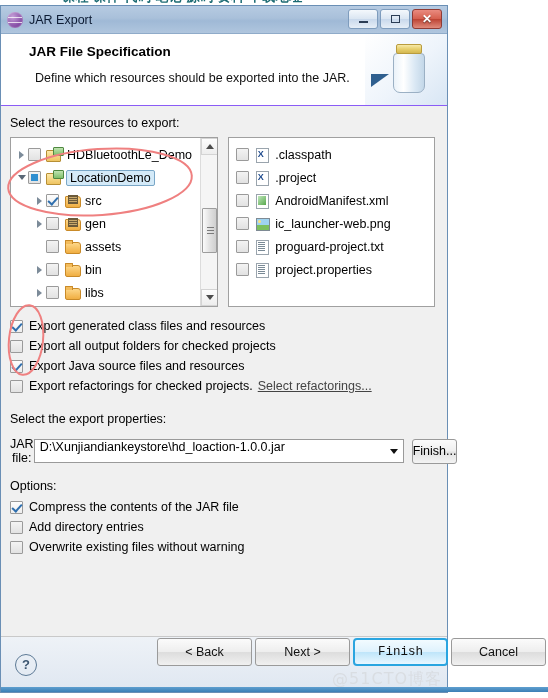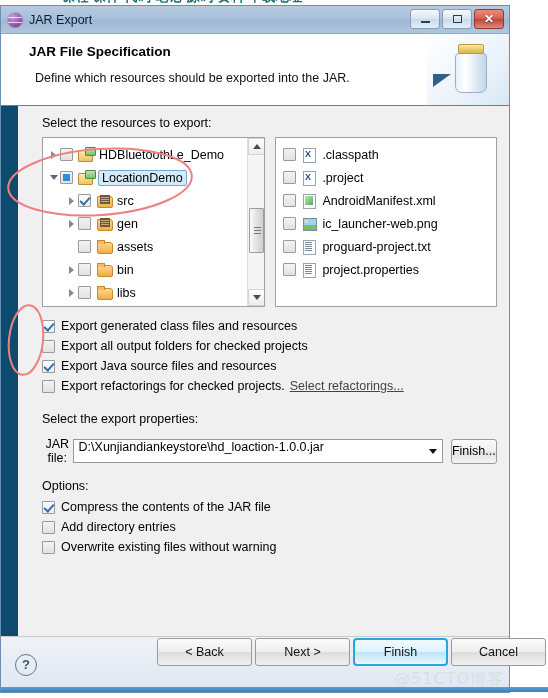--- a/index.html
+++ b/index.html
@@ -18,22 +18,22 @@
     background: #ffffff; overflow: hidden;
   }
   .top-strip-text {
     position: absolute; left: 62px; top: -12px;
     font-size: 13px; font-weight: bold; color: #1b6a72;
     white-space: nowrap; letter-spacing: .5px;
   }
 
   
   .window {
-    position: absolute; left: 0; top: 5px; width: 510px; height: 688px;
-    background: #0c4a6e;
+    position: absolute; left: 0; top: 5px; width: 448px; height: 688px;
+    background: #4c1d95;
     border: 1px solid #6a8fb5;
     display: flex; flex-direction: column;
   }
 
   
   .titlebar {
     height: 28px; flex: 0 0 28px;
     background: linear-gradient(to bottom, #b6cbe2 0%, #a9c0da 45%, #9fb9d6 55%, #b0c6de 100%);
     display: flex; align-items: center; position: relative;
     border-bottom: 1px solid #8fabc9;
@@ -96,21 +96,21 @@
     border: 1px solid #b99c3e; border-radius: 2px;
     background: linear-gradient(to bottom, #f7e9a8 0%, #e7cf6d 50%, #d4b851 100%);
   }
   .jar-arrow {
     position: absolute; left: 6px; top: 40px; width: 0; height: 0;
     border-left: 18px solid #2f5f8f; border-bottom: 13px solid transparent;
     transform: rotate(0deg);
   }
 
   
-  .body-area { flex: 1 1 auto; background: #f0f0f0; padding: 10px 12px 0 24px; position: relative; margin-left: 17px; }
+  .body-area { flex: 1 1 auto; background: #f0f0f0; padding: 10px 12px 0 9px; position: relative; }
   .field-label { font-size: 12.5px; color: #000; }
 
   
   .panes { display: flex; gap: 10px; margin-top: 7px; }
   .pane {
     background: #ffffff;
     border: 1px solid #a0a0a0;
     height: 170px;
     position: relative; overflow: hidden;
   }
@@ -284,20 +284,21 @@
   }
   .dlg-btns { position:absolute; left: 156px; top: 1px; display:flex; gap: 3px; }
   .dlg-btn {
     width: 95px; height: 28px; border: 1px solid #9a9a9a; border-radius: 3px;
     background: linear-gradient(to bottom,#fbfbfb 0%,#eeeeee 48%,#dddddd 52%,#f0f0f0 100%);
     display:flex; align-items:center; justify-content:center; font-size:12.5px; color:#111;
   }
   .dlg-btn.primary {
     border: 2px solid #2aa5e0; border-radius: 4px;
     background: linear-gradient(to bottom,#f2fbff 0%,#dff2fd 48%,#bfe5fa 52%,#e9f7ff 100%);
+    font-family: Liberation Mono, monospace;
   }
   .watermark {
     position:absolute; right: 5px; bottom: 2px;
     font-size: 16px; color: #d9dde2; letter-spacing: 1px;
     font-family: "DejaVu Sans", sans-serif;
   }
   .bottom-edge {
     position:absolute; left:0; bottom:0; width:548px; height:5px;
     background: linear-gradient(to bottom,#5f9fd0,#3a7fb5);
   }

